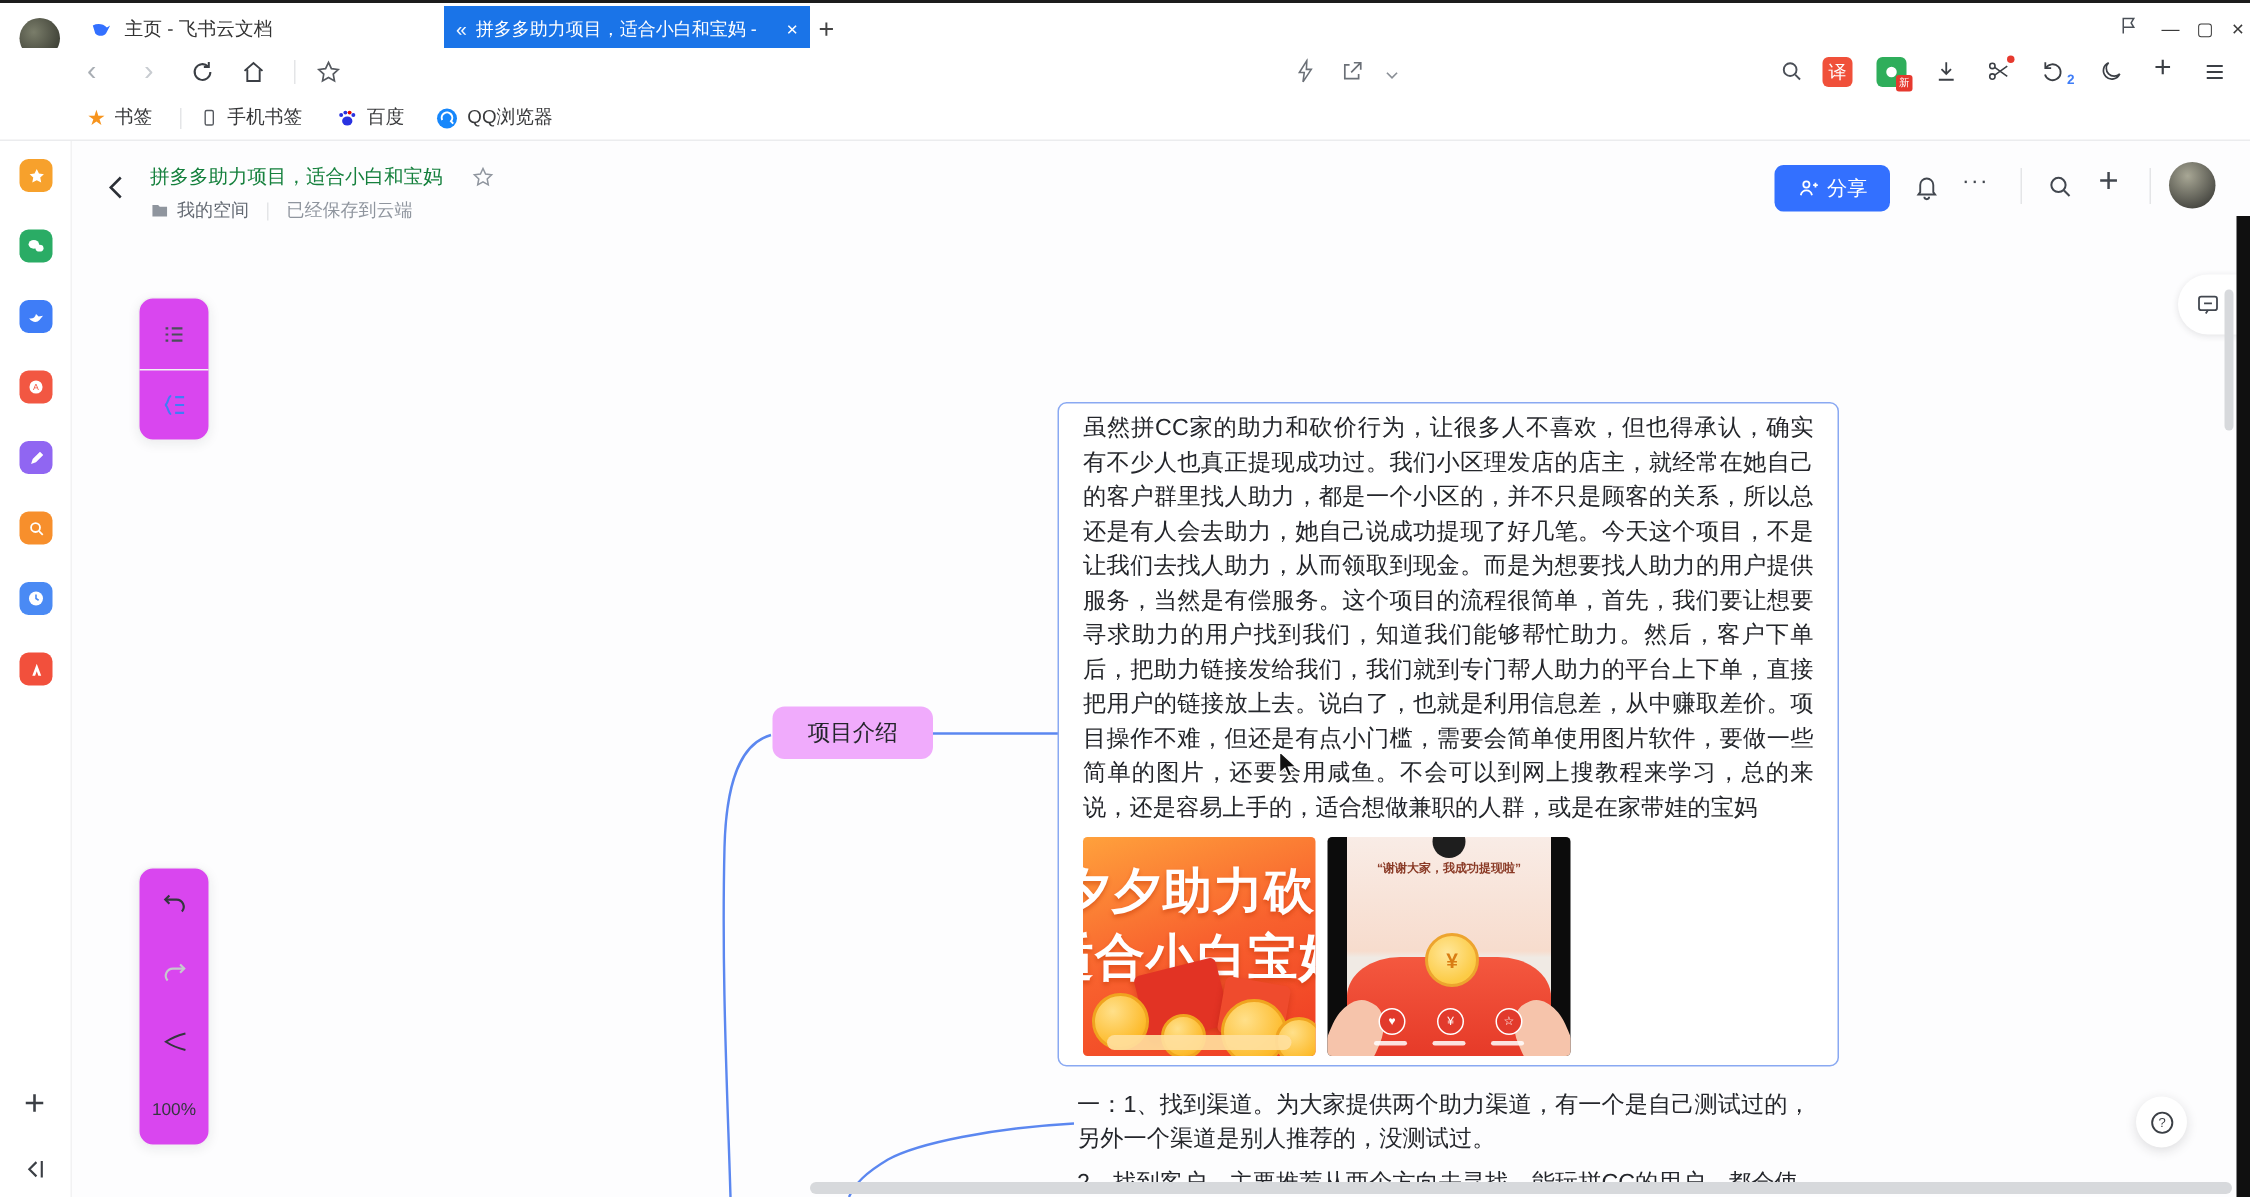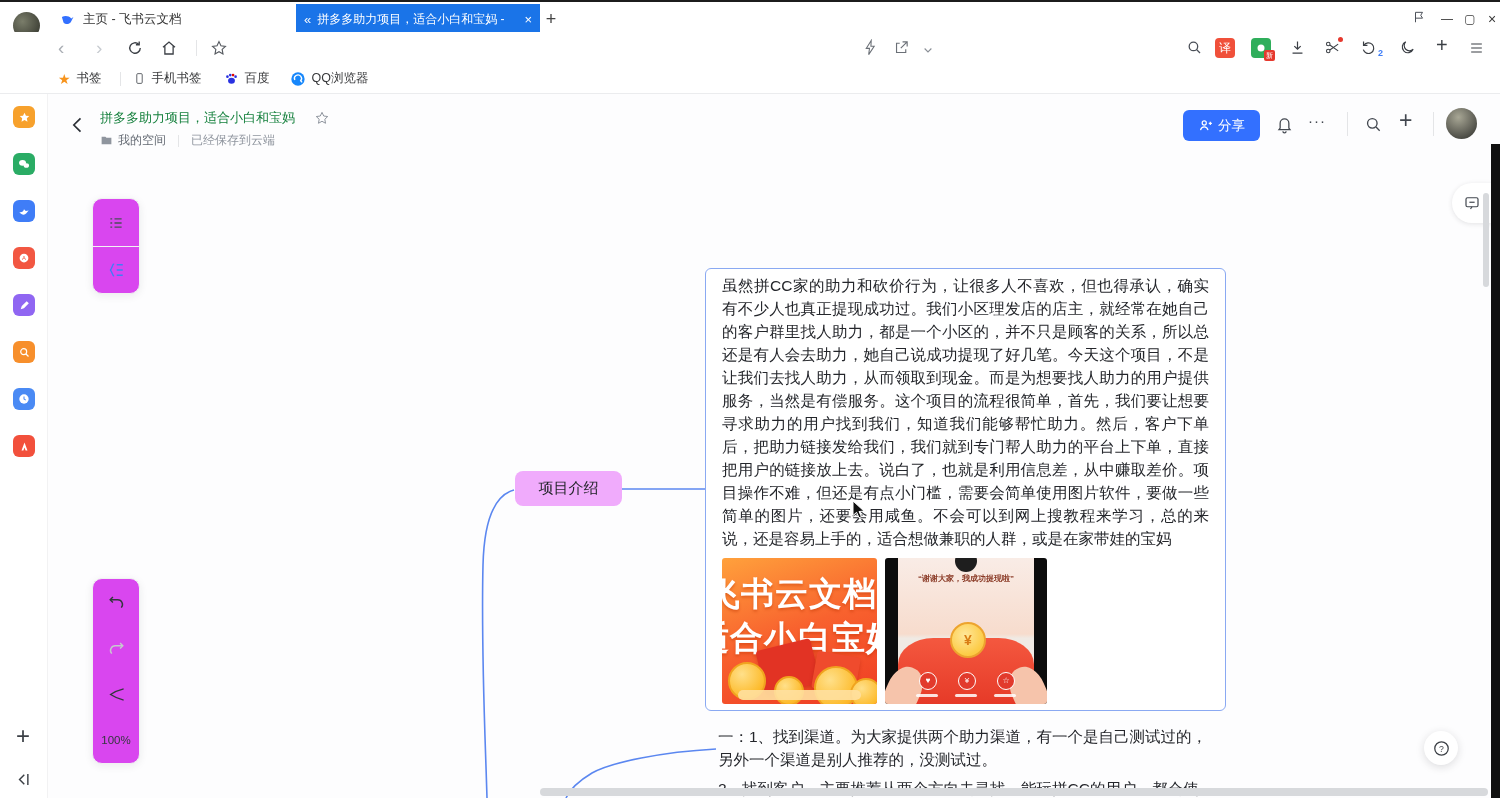--- a/index.html
+++ b/index.html
@@ -349,21 +349,21 @@
     <path d="M716 749 C662 752 612 762 592 773 C577 782 570 789 566 798" fill="none" stroke="#5b87f0" stroke-width="1.6"></path>
   </svg>
 
   <div class="abs node">项目介绍</div>
 
   <div class="abs mainblock">
     <div class="para">虽然拼CC家的助力和砍价行为，让很多人不喜欢，但也得承认，确实有不少人也真正提现成功过。我们小区理发店的店主，就经常在她自己的客户群里找人助力，都是一个小区的，并不只是顾客的关系，所以总还是有人会去助力，她自己说成功提现了好几笔。今天这个项目，不是让我们去找人助力，从而领取到现金。而是为想要找人助力的用户提供服务，当然是有偿服务。这个项目的流程很简单，首先，我们要让想要寻求助力的用户找到我们，知道我们能够帮忙助力。然后，客户下单后，把助力链接发给我们，我们就到专门帮人助力的平台上下单，直接把用户的链接放上去。说白了，也就是利用信息差，从中赚取差价。项目操作不难，但还是有点小门槛，需要会简单使用图片软件，要做一些简单的图片，还要会用咸鱼。不会可以到网上搜教程来学习，总的来说，还是容易上手的，适合想做兼职的人群，或是在家带娃的宝妈</div>
     <div class="imgrow">
 
       <div class="promo">
-        <div class="t" style="left:-15px;top:14px">飞书云文档</div>
+        <div class="t" style="left:-15px;top:14px">夕夕助力砍</div>
         <div class="t" style="left:-26px;top:58px">适合小白宝妈</div>
         <div class="envelope" style="left:38px;top:86px;width:56px;height:46px;transform:rotate(-14deg)"></div>
         <div class="envelope" style="left:92px;top:96px;width:44px;height:38px;transform:rotate(10deg);background:#ef4b2d"></div>
         <div class="coin" style="left:6px;top:104px;width:34px;height:34px"></div>
         <div class="coin" style="left:52px;top:118px;width:26px;height:26px"></div>
         <div class="coin" style="left:92px;top:108px;width:40px;height:40px"></div>
         <div class="coin" style="left:128px;top:120px;width:28px;height:28px"></div>
         <div class="banner"></div>
       </div>
 

